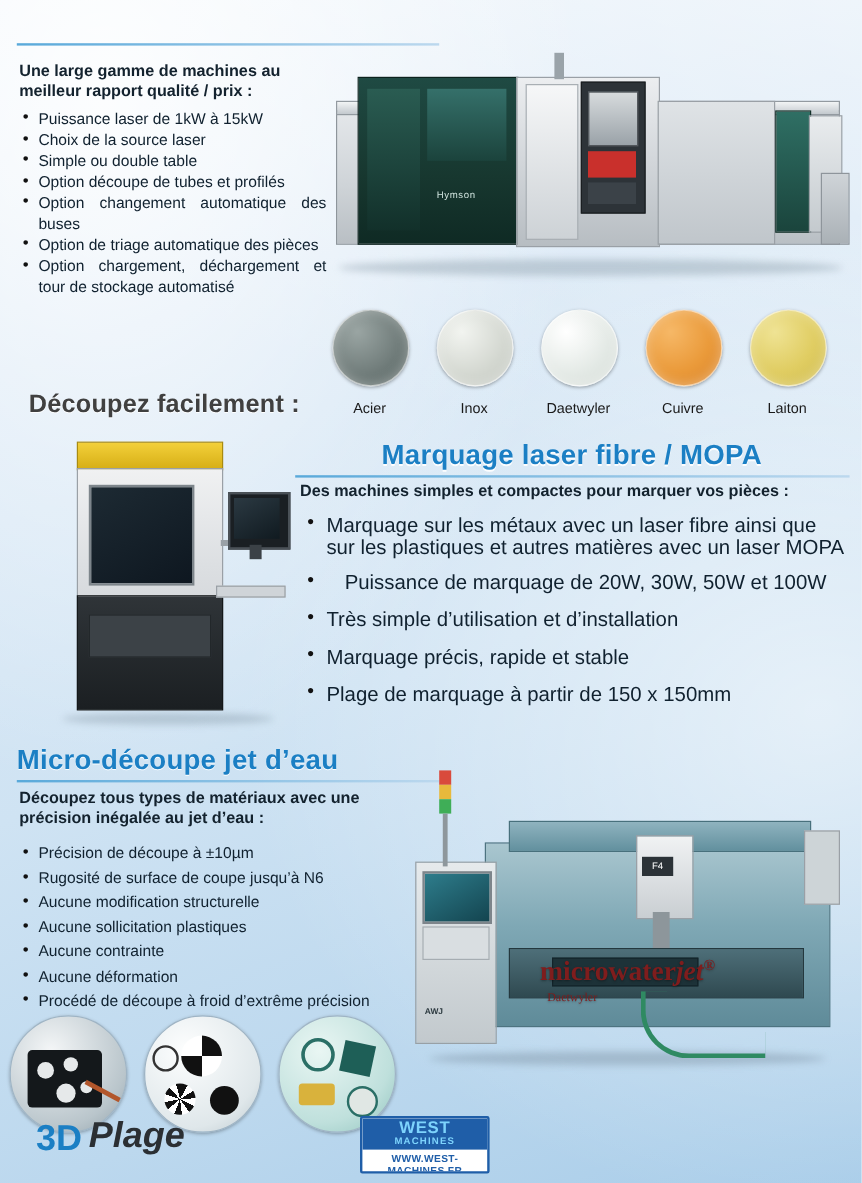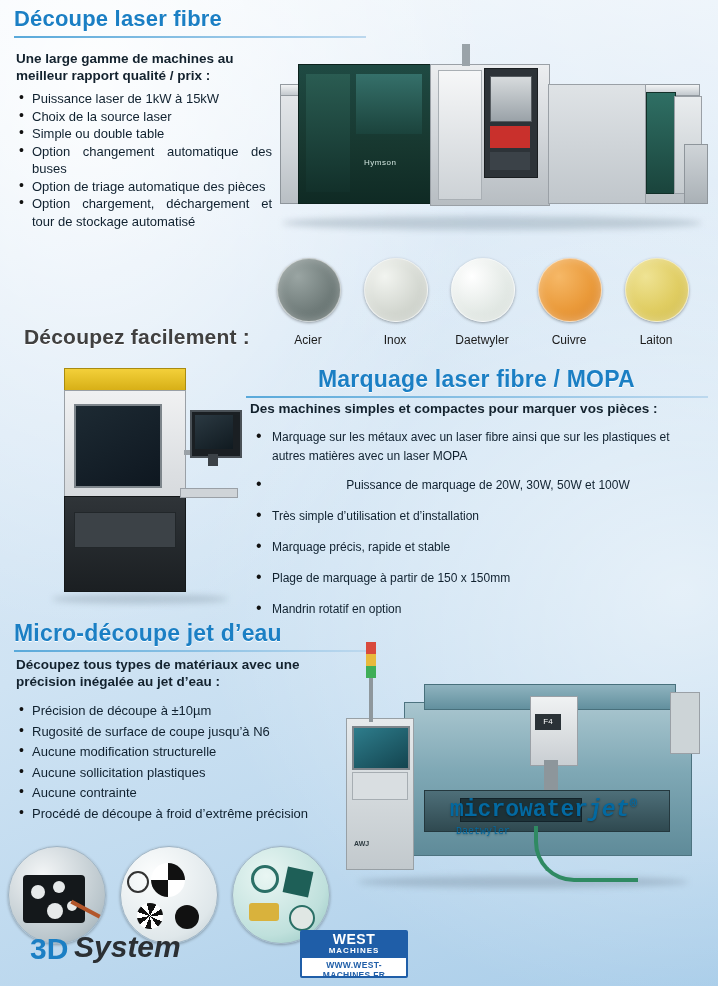--- a/index.html
+++ b/index.html
@@ -81,21 +81,21 @@
     font-size: 14px;
     color: #111;
   }
   ul.bul.tight li { margin-bottom: 0px; }
 
   ul.big {
     position: absolute;
     margin: 0;
     padding: 0;
     list-style: none;
-    font-size: 12px;
+    font-size: 17px;
     line-height: 19px;
   }
   ul.big li {
     position: relative;
     padding-left: 20px;
     margin-bottom: 8px;
   }
   ul.big li::before {
     content: "•";
     position: absolute;
@@ -121,22 +121,22 @@
     font-size: 12px;
     color: #1a1a1a;
   }
 
   
   .photo { position: absolute; }
 
   
   .brand-microwater {
     position: absolute;
-    font-family: Liberation Mono, monospace;
-    color: #0369a1;
+    font-family: Liberation Serif, serif;
+    color: #7f1d1d;
     text-shadow: 0 1px 2px rgba(0,0,0,.35);
   }
 
   .footer-system {
     position: absolute;
     font-size: 30px;
     font-weight: bold;
     font-style: italic;
     color: #2b2f33;
   }
@@ -152,21 +152,21 @@
     width: 104px;
     height: 44px;
     background: #ffffff;
     border: 2px solid #1f5ea8;
     border-radius: 2px;
     overflow: hidden;
   }
   .west-top {
     height: 26px;
     background: #1f5ea8;
-    color: #ffffff;
+    color: #7dd3fc;
     font-size: 14px;
     font-weight: bold;
     letter-spacing: .5px;
     display: flex;
     flex-direction: column;
     align-items: center;
     justify-content: center;
     line-height: 12px;
   }
   .west-top small { font-size: 8px; font-weight: bold; letter-spacing: 1px; }
@@ -187,29 +187,29 @@
     border: 1px solid #9fb4c4;
     box-shadow: 0 1px 3px rgba(0,0,0,.3);
   }
 </style>
 </head>
 <body>
 
 <div class="page">
   <div class="sheen"></div>
 
-  <div class="section-title title-blue" style="left:14px; top:6px;">Découpe laser fibre</div>
   <div class="rule" style="left:14px; top:36px; width:352px;"></div>
 
   <div class="lead" style="left:16px; top:50px; width:250px;">Une large gamme de machines au meilleur rapport qualité / prix :</div>
 
   <ul class="bul tight" style="left:16px; top:90px; width:256px;">
     <li>Puissance laser de 1kW à 15kW</li>
     <li>Choix de la source laser</li>
     <li>Simple ou double table</li>
+    <li>Option découpe de tubes et profilés</li>
     <li>Option changement automatique des buses</li>
     <li>Option de triage automatique des pièces</li>
     <li>Option chargement, déchargement et tour de stockage automatisé</li>
   </ul>
 
   <div class="photo" style="left:276px; top:40px; width:430px; height:200px;">
 
     <div style="position:absolute; left:6px; top:176px; width:420px; height:14px; background:rgba(120,140,155,.35); filter:blur(3px); border-radius:50%;"></div>
 
     <div style="position:absolute; left:4px; top:52px; width:418px; height:110px; background:linear-gradient(180deg,#e4e7ea 0%,#cfd4d8 55%,#b9bfc4 100%); border:1px solid #8e959b;"></div>
@@ -260,21 +260,20 @@
   <div class="rule" style="left:246px; top:396px; width:462px;"></div>
 
   <div class="lead" style="left:250px; top:400px; width:452px;">Des machines simples et compactes pour marquer vos pièces :</div>
 
   <ul class="big" style="left:252px; top:428px; width:452px;">
     <li style="margin-bottom:10px;">Marquage sur les métaux avec un laser fibre ainsi que sur les plastiques et autres matières avec un laser MOPA</li>
     <li style="margin-bottom:12px;text-align:center;">Puissance de marquage de 20W, 30W, 50W et 100W</li>
     <li style="margin-bottom:12px;">Très simple d’utilisation et d’installation</li>
     <li style="margin-bottom:12px;">Marquage précis, rapide et stable</li>
     <li style="margin-bottom:12px;">Plage de marquage à partir de 150 x 150mm</li>
-    <li>Mandrin rotatif en option</li>
   </ul>
 
   <div class="photo" style="left:40px; top:366px; width:200px; height:238px;">
     <div style="position:absolute; left:12px; top:228px; width:176px; height:10px; background:rgba(120,140,155,.35); filter:blur(3px); border-radius:50%;"></div>
 
     <div style="position:absolute; left:24px; top:2px; width:120px; height:22px; background:linear-gradient(180deg,#f3d03a,#d6ae15); border:1px solid #a98b10;"></div>
 
     <div style="position:absolute; left:24px; top:24px; width:120px; height:200px; background:linear-gradient(180deg,#f0f1f2 0%,#dcdfe2 40%,#c6cace 100%); border:1px solid #9aa0a6;"></div>
 
     <div style="position:absolute; left:34px; top:38px; width:84px; height:80px; background:linear-gradient(150deg,#1d2a33,#0e1720); border:2px solid #7d858b;"></div>
@@ -294,20 +293,21 @@
   <div class="rule" style="left:14px; top:650px; width:352px;"></div>
 
   <div class="lead" style="left:16px; top:656px; width:330px;">Découpez tous types de matériaux avec une précision inégalée au jet d’eau :</div>
 
   <ul class="bul" style="left:16px; top:702px; width:340px;">
     <li style="margin-bottom:3px;">Précision de découpe à ±10µm</li>
     <li style="margin-bottom:3px;">Rugosité de surface de coupe jusqu’à N6</li>
     <li style="margin-bottom:3px;">Aucune modification structurelle</li>
     <li style="margin-bottom:3px;">Aucune sollicitation plastiques</li>
     <li style="margin-bottom:3px;">Aucune contrainte</li>
+    <li style="margin-bottom:3px;">Aucune déformation</li>
     <li>Procédé de découpe à froid d’extrême précision</li>
   </ul>
 
   <div class="photo" style="left:338px; top:640px; width:372px; height:250px;">
     <div style="position:absolute; left:20px; top:236px; width:330px; height:12px; background:rgba(110,130,145,.35); filter:blur(3px); border-radius:50%;"></div>
 
     <div style="position:absolute; left:66px; top:62px; width:286px; height:152px; background:linear-gradient(180deg,#a9c6cf 0%,#7fa8b5 45%,#5f8b99 100%); border:1px solid #4d7380;"></div>
 
     <div style="position:absolute; left:86px; top:150px; width:244px; height:40px; background:linear-gradient(180deg,#4e6f79,#2f4950); border:1px solid #24383e;"></div>
     <div style="position:absolute; left:122px; top:158px; width:120px; height:22px; background:#1d3238; border:1px solid #13232a;"></div>
@@ -354,21 +354,21 @@
   </div>
 
   <div class="sample" style="left:232px; top:846px; width:96px; height:96px; background:radial-gradient(circle at 35% 30%, #e9f6f3, #bfe0dc 65%, #8fc3bd 100%);">
     <div style="position:absolute; left:18px; top:18px; width:22px; height:22px; border-radius:50%; border:3px solid #2a6f66;"></div>
     <div style="position:absolute; left:52px; top:22px; width:26px; height:26px; background:#1e5f57; transform:rotate(12deg);"></div>
     <div style="position:absolute; left:16px; top:56px; width:30px; height:18px; background:#d9b23c; border-radius:3px;"></div>
     <div style="position:absolute; left:56px; top:58px; width:22px; height:22px; border-radius:50%; background:#e0e7e4; border:2px solid #2a6f66;"></div>
   </div>
 
   <div class="footer-3d" style="left:30px; top:932px;">3D</div>
-  <div class="footer-system" style="left:74px; top:930px;">System</div>
+  <div class="footer-system" style="left:74px; top:930px;">Plage</div>
 
   <div class="west-box" style="left:300px; top:930px;">
     <div class="west-top">
       <span>WEST</span>
       <small>MACHINES</small>
     </div>
     <div class="west-bottom">WWW.WEST-MACHINES.FR</div>
   </div>
 </div>
 

